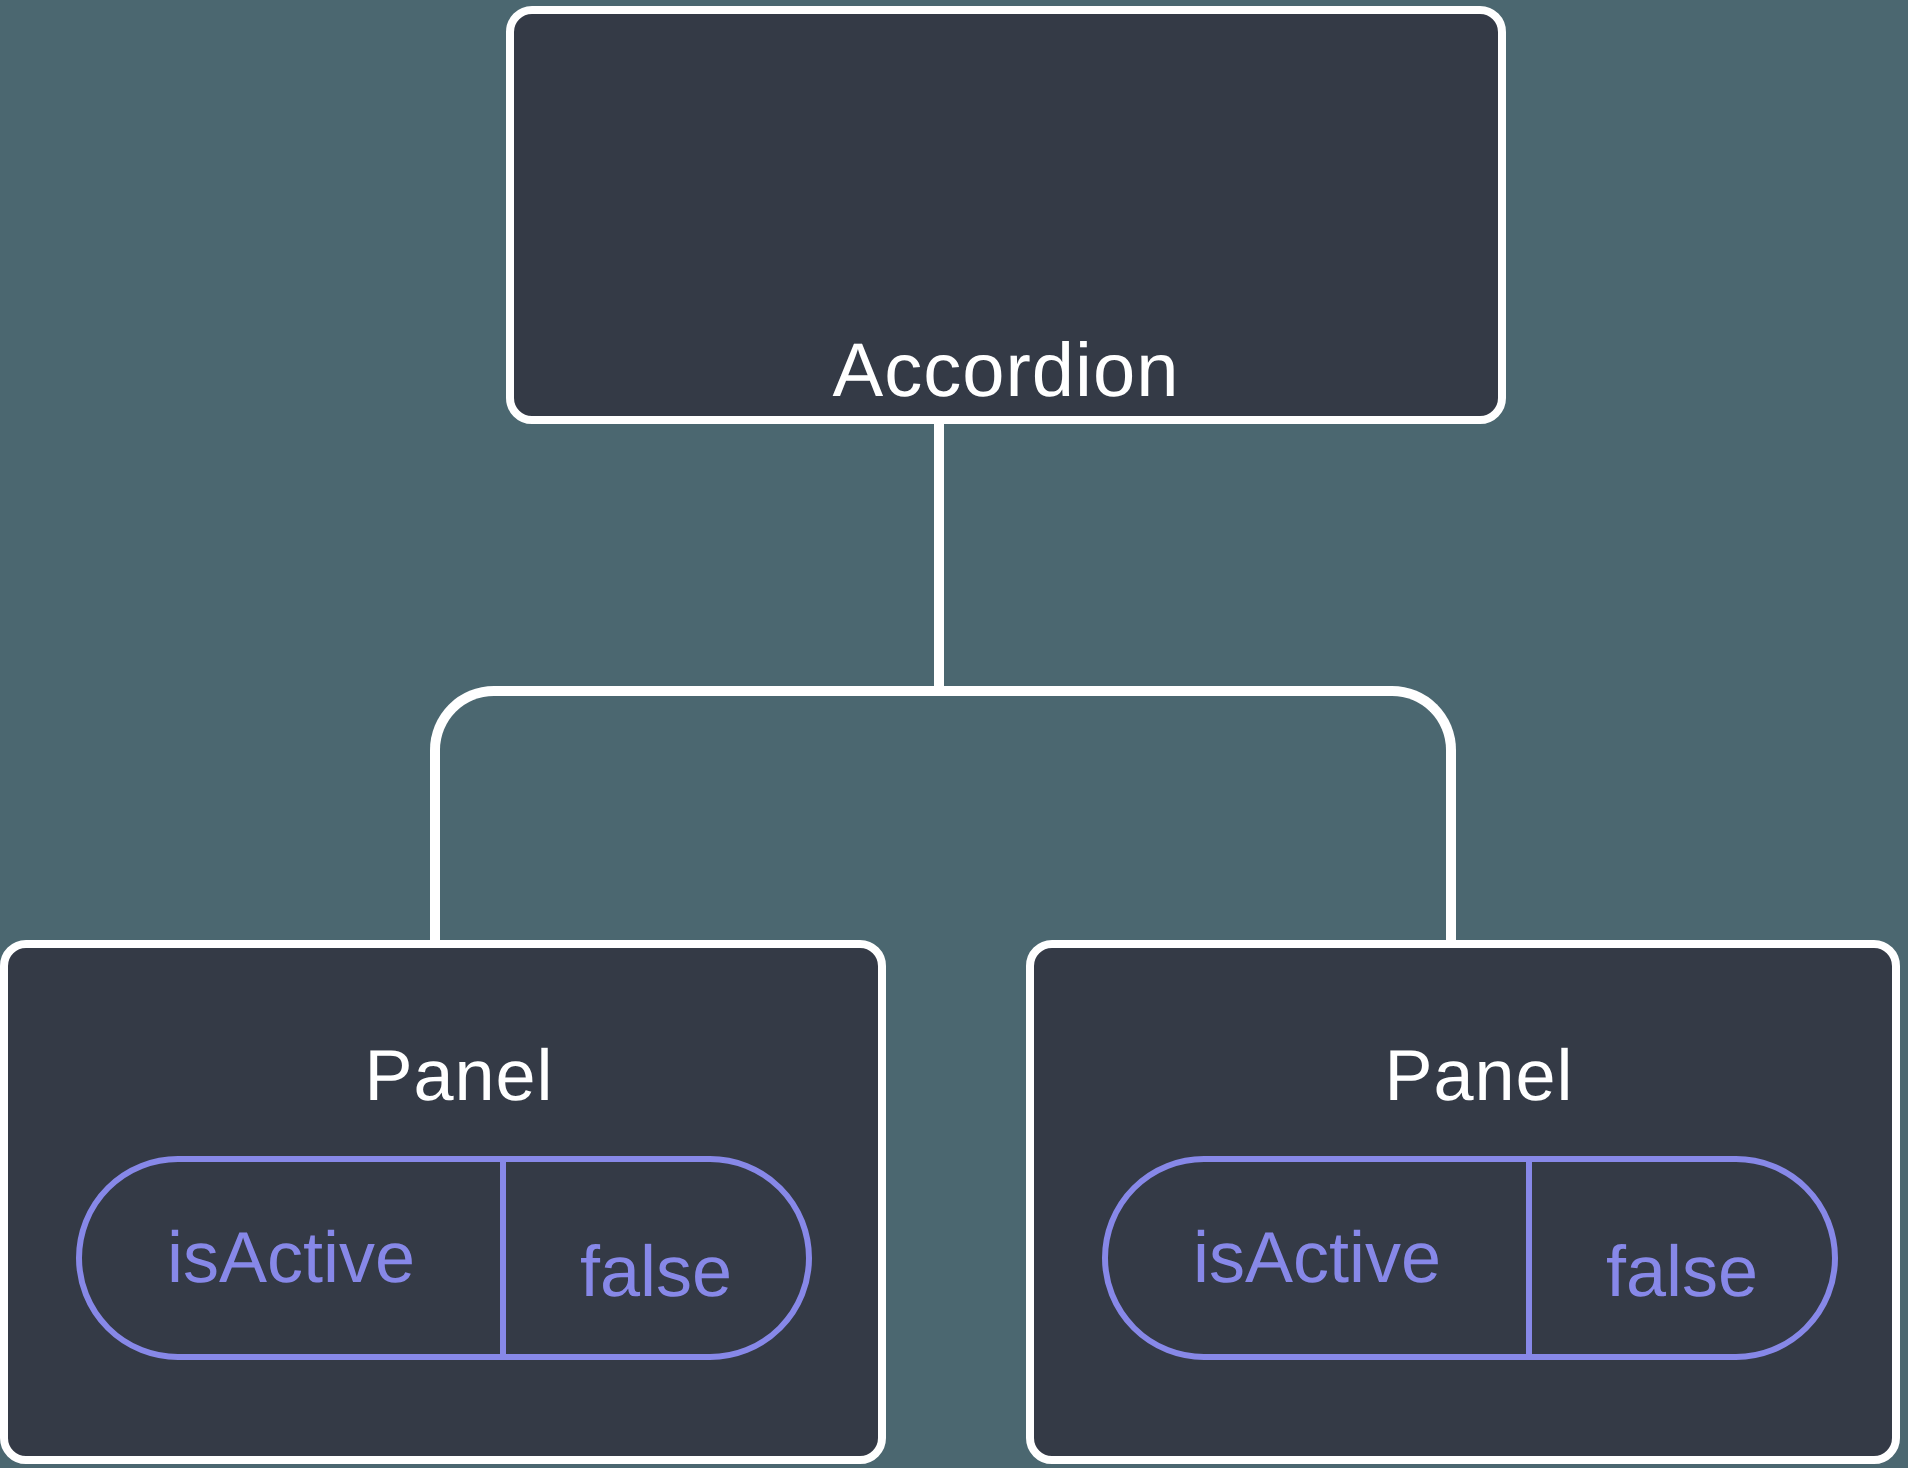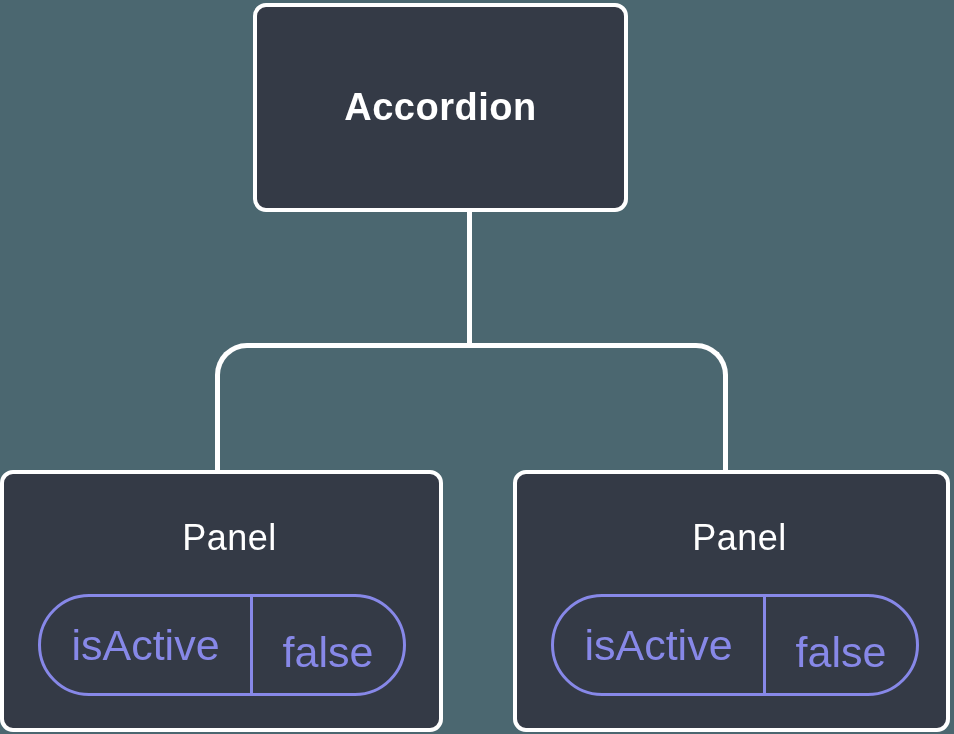--- a/index.html
+++ b/index.html
@@ -26,23 +26,23 @@
   .node{
     position:absolute;
     background:var(--node-fill);
     border:4px solid var(--node-border);
     border-radius:13px;
     box-sizing:border-box;
     color:var(--node-text);
   }
   .root-node{
     left:253px; top:3px;
-    width:375px; height:209px;
-    display:flex; align-items:center; justify-content:center;
-    font-size:38px; font-weight:700; letter-spacing:.5px;
+    width:500px; height:209px;
+    display:flex; align-items:flex-end; justify-content:center;
+    font-size:38px; font-weight:400; letter-spacing:.5px;
   }
   .connector-stem{
     position:absolute;
     left:467px; top:211px;
     width:5px; height:136px;
     background:var(--connector);
   }
   .connector-bracket{
     position:absolute;
     left:215px; top:343px;
@@ -63,28 +63,28 @@
     position:absolute;
     top:43px; left:16px; right:0;
     text-align:center;
     font-size:36px; font-weight:500;
     line-height:42px;
     color:var(--node-text);
     letter-spacing:.5px;
   }
   .state-pill{
     position:absolute;
-    top:120px; left:34px;
+    top:104px; left:34px;
     width:368px; height:102px;
     box-sizing:border-box;
     border:3px solid var(--state-accent);
     border-radius:51px;
     display:flex;
     color:var(--state-accent);
-    font-size:43px; font-weight:500;
+    font-size:36px; font-weight:500;
   }
   .state-name{
     width:212px;
     box-sizing:border-box;
     border-right:3px solid var(--state-accent);
     display:flex; align-items:center; justify-content:center;
   }
   .state-value{
     flex:1;
     display:flex; align-items:center; justify-content:center;margin-top:14px;

